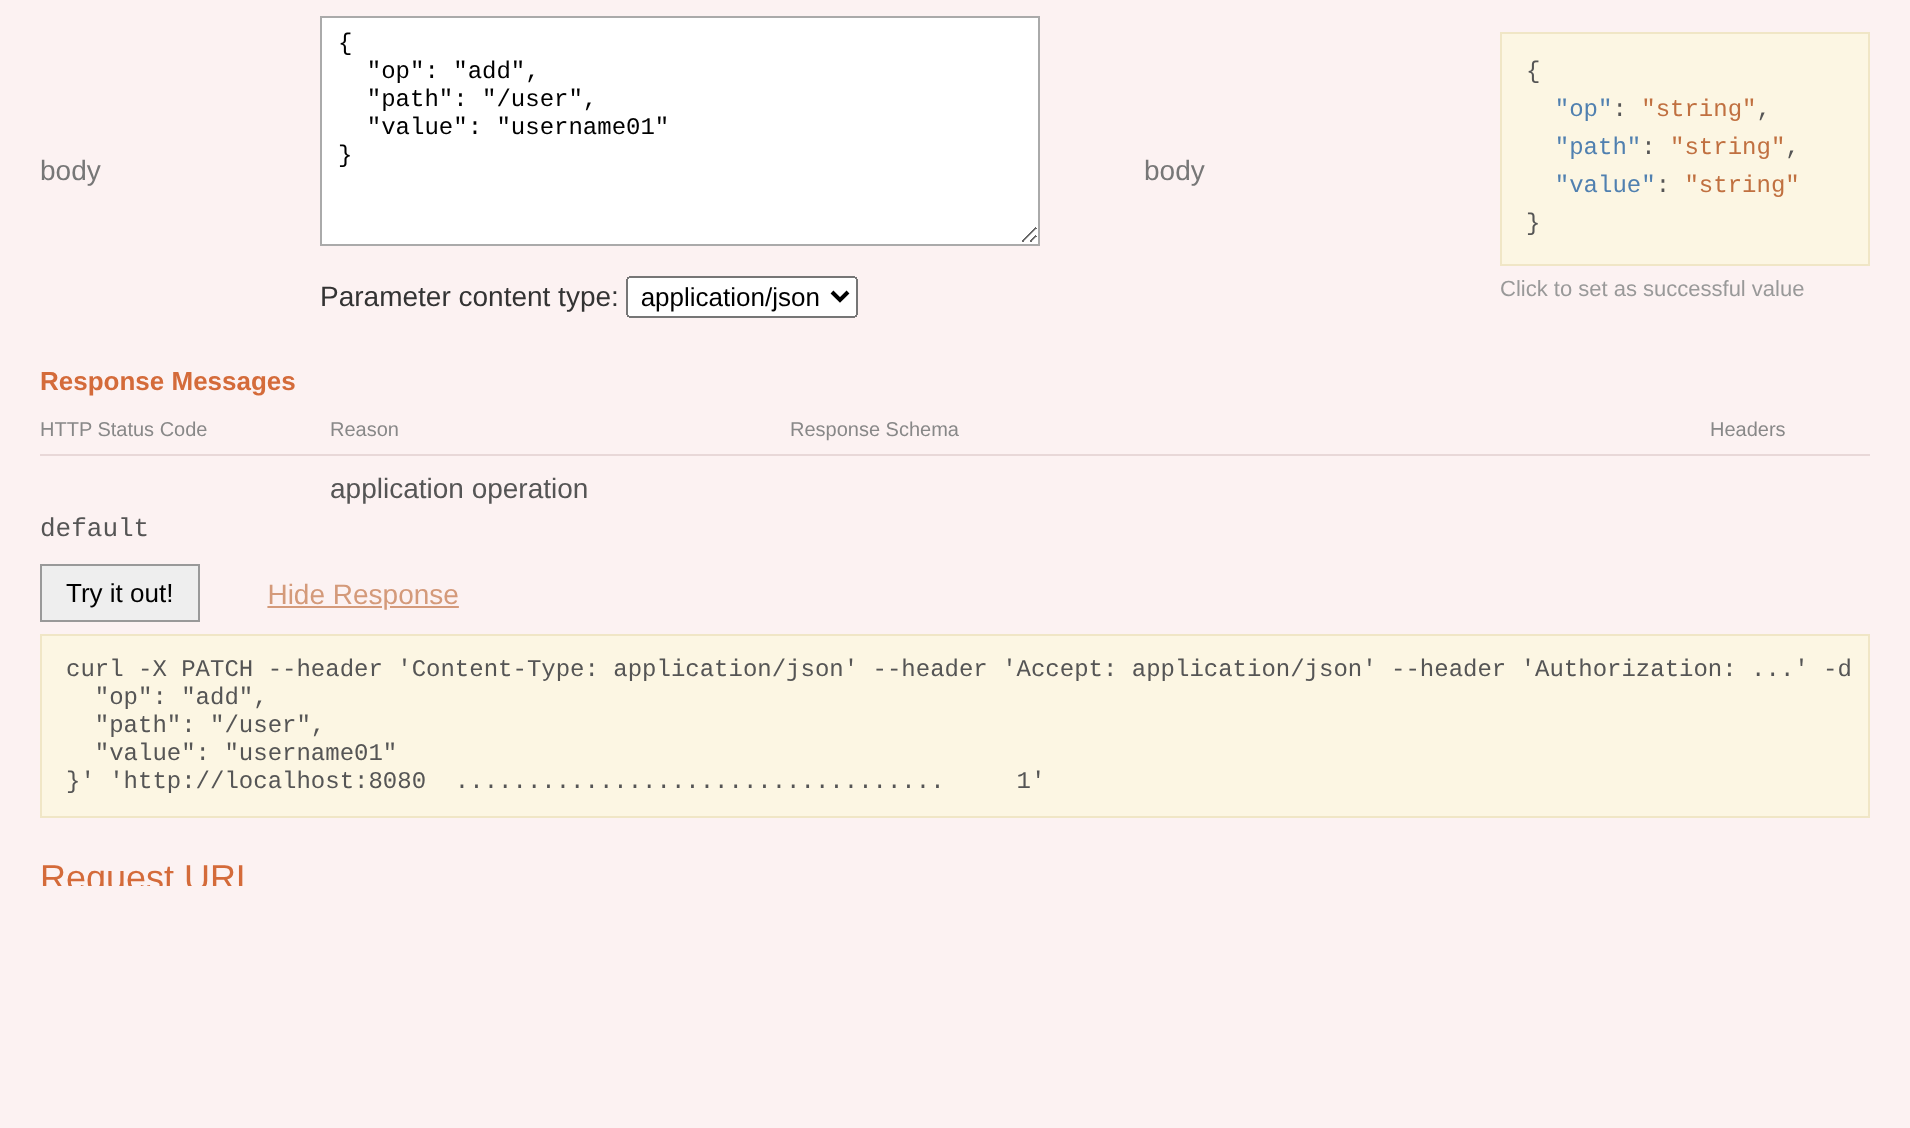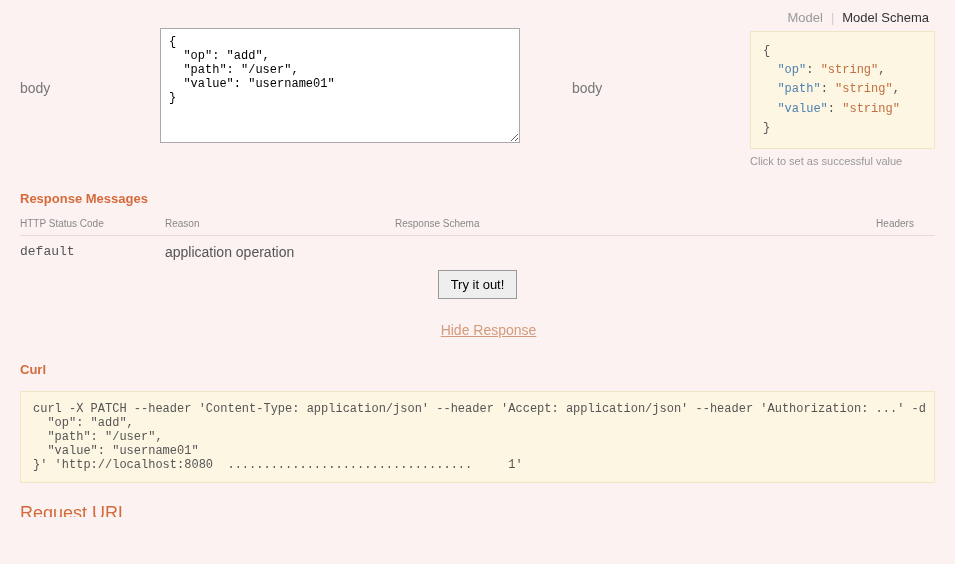--- a/index.html
+++ b/index.html
@@ -60,29 +60,29 @@
     display: flex;
     color: #888;
     font-size: 10px;
     border-bottom: 1px solid #e8d8d8;
     padding-bottom: 6px;
     padding-top: 4px;
   }
   .resp-header .col1 { width: 145px; }
   .resp-header .col2 { width: 230px; }
   .resp-header .col3 { flex: 1; }
-  .resp-header .col4 { width: 80px; text-align: center; }
+  .resp-header .col4 { width: 80px; text-align: left; }
   .resp-row {
     display: flex;
     padding: 8px 0 4px 0;
     font-size: 14px;
   }
-  .resp-row .code { width: 145px; font-family: "Courier New", monospace; font-size: 13px; color: #555; }
+  .resp-row .code { width: 145px; font-family: "Courier New", monospace; font-size: 13px; color: #555; margin-top: 21px; }
   .resp-row .reason { flex: 1; color: #555; }
-  .action-row { display: flex; align-items: center; gap: 23px; margin-top: 6px; flex-direction: column; }
+  .action-row { display: flex; align-items: center; gap: 12px; margin-top: 6px; }
   .try-btn {
     background: #eee;
     border: 1px solid #999;
     padding: 6px 12px;
     font-size: 13px;
     cursor: pointer;
   }
   .hide-link {
     color: #d49a7a;
     text-decoration: underline;
@@ -113,28 +113,29 @@
 <div class="container">
 
   <div class="param-row">
     <div class="param-name-col">body</div>
     <div class="param-input-col">
       <textarea class="body-input" style="">{
   "op": "add",
   "path": "/user",
   "value": "username01"
 }</textarea>
+      <div class="content-type-row">
+        <span>Parameter content type:</span>
+        <select>
+          <option>application/json</option>
+        </select>
+      </div>
     </div>
     <div class="param-desc-col">body</div>
     <div class="param-schema-col">
-      <div class="tab-row">
-        <span class="tab">Model</span>
-        <span class="tab-sep">|</span>
-        <span class="tab active">Model Schema</span>
-      </div>
       <div class="schema-box">{
   <span class="schema-key">"op"</span>: <span class="schema-str">"string"</span>,
   <span class="schema-key">"path"</span>: <span class="schema-str">"string"</span>,
   <span class="schema-key">"value"</span>: <span class="schema-str">"string"</span>
 }</div>
       <div class="schema-hint">Click to set as successful value</div>
     </div>
   </div>
 
   <h3 class="section">Response Messages</h3>
@@ -147,21 +148,20 @@
   <div class="resp-row">
     <div class="code">default</div>
     <div class="reason">application operation</div>
   </div>
 
   <div class="action-row">
     <button class="try-btn">Try it out!</button>
     <span class="hide-link">Hide Response</span>
   </div>
 
-  <h3 class="section">Curl</h3>
   <div class="scroll-wrap">
     <div class="curl-box">curl -X PATCH --header 'Content-Type: application/json' --header 'Accept: application/json' --header 'Authorization: ...' -d '{
   "op": "add",
   "path": "/user",
   "value": "username01"
 }' 'http://localhost:8080  ..................................     1'</div>
   </div>
 
   <div class="cutoff">Request URL</div>
 </div>

